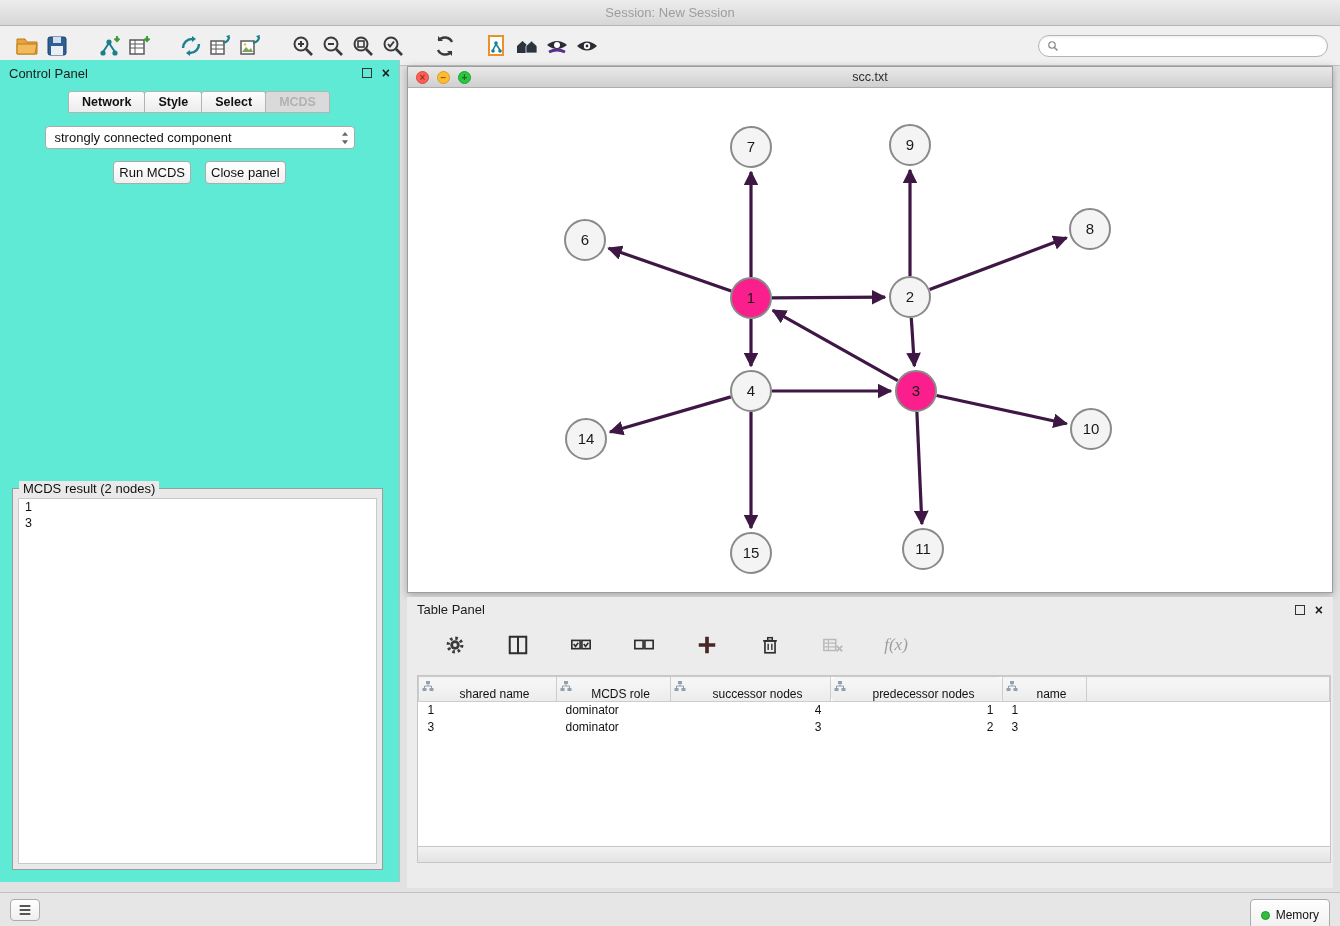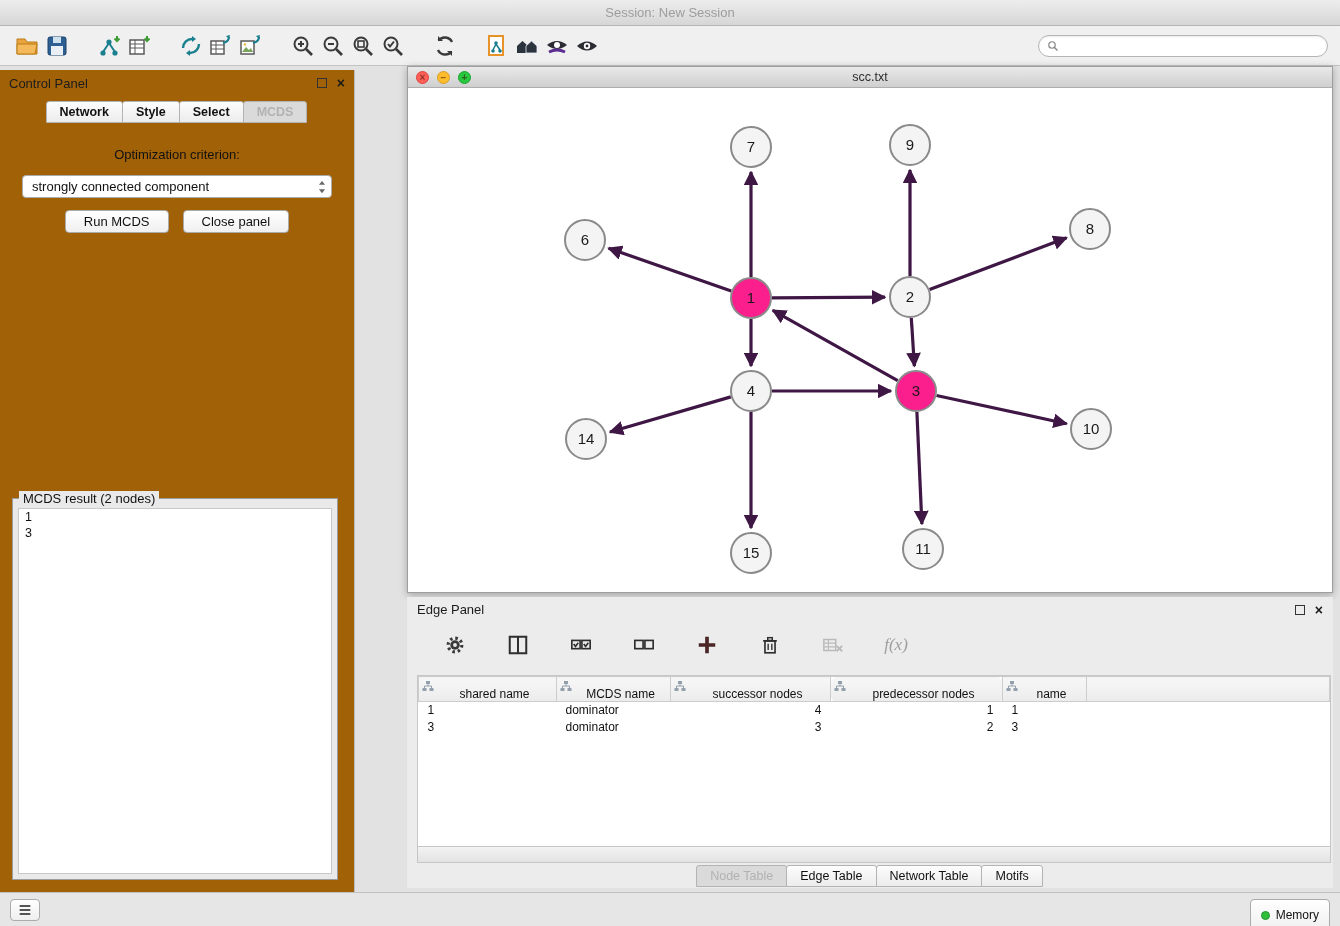--- a/index.html
+++ b/index.html
@@ -16,38 +16,38 @@
     border-bottom:1px solid #c3c3c3; display:flex; align-items:center; padding:0 12px; }
   .tbi { width:30px; height:30px; display:flex; align-items:center; justify-content:center; cursor:default; }
   .tbi svg { width:24px; height:24px; }
   .tgap { width:22px; }
   .search-wrap { margin-left:auto; width:290px; height:22px; background:#fff; border:1px solid #b5b5b5;
     border-radius:11px; display:flex; align-items:center; padding:0 8px; gap:5px; box-shadow:inset 0 1px 2px rgba(0,0,0,.08); }
   .search-wrap svg { width:12px; height:12px; flex:0 0 auto; }
   .search-wrap input { border:none; outline:none; flex:1; font-size:12px; background:transparent; font-family:"Liberation Sans", sans-serif; }
 
   
-  .control-panel { position:absolute; left:0; top:70px; width:355px; height:822px;
-    background:#a16207; border-right:1px solid #bcbcbc; }
+  .control-panel { position:absolute; left:0; top:60px; width:400px; height:822px;
+    background:#5eead4; border-right:1px solid #bcbcbc; }
   .panel-head { height:26px; display:flex; align-items:center; padding:0 9px; font-size:13px; color:#1c1c1c; }
   .panel-head .sp { flex:1; }
   .float-box { width:10px; height:10px; border:1.5px solid #333; margin-right:10px; }
   .close-x { font-size:14px; font-weight:bold; color:#1a1a1a; line-height:1; }
   .cp-tabs { display:flex; justify-content:center; margin-top:5px;font-weight:bold; }
   .tab { border:1px solid #b3b3b3; background:linear-gradient(#fdfdfd,#ececec); padding:3px 13px;
     font-size:12.5px; color:#111; margin-left:-1px; border-radius:3px 3px 0 0; cursor:default; }
   .tab.active { background:#dadada; color:#b2b2b2; }
   .opt-label { text-align:center; margin-top:24px; font-size:13px; color:#111; }
   .dropdown { width:310px; height:23px; margin:13px auto 0; background:#fff; border:1px solid #ababab;
     border-radius:4px; display:flex; align-items:center; padding:0 4px 0 9px; font-size:13px; color:#111; }
   .dropdown .dd-label { flex:1; }
   .dropdown svg { width:10px; height:14px; }
   .cp-buttons { display:flex; justify-content:center; gap:14px; margin-top:12px; }
   .push-btn { background:linear-gradient(#ffffff,#f0f0f0); border:1px solid #ababab; border-radius:4px;
-    font-size:13px; color:#111; padding:3px 18px; height:23px; font-family:"Liberation Sans", sans-serif; }
+    font-size:13px; color:#111; padding:3px 5px; height:23px; font-family:"Liberation Sans", sans-serif; }
   .result-fieldset { position:absolute; left:12px; right:16px; top:428px; bottom:12px;
     border:1px solid #9c9c9c; background:#e9e9e9; padding:4px; }
   .result-legend { position:absolute; top:-8px; left:6px; background:#e9e9e9; padding:0 4px; font-size:13px; color:#111; }
   .result-list { position:absolute; left:5px; right:5px; top:9px; bottom:5px; background:#fff; border:1px solid #c9c9c9; overflow:hidden; }
   .result-item { font-size:12.5px; color:#111; padding:1px 6px; }
 
   
   .network-window { position:absolute; left:407px; top:66px; width:926px; height:527px;
     background:#fff; border:1px solid #9e9e9e; box-shadow:0 2px 8px rgba(0,0,0,.28); }
   .nw-titlebar { height:21px; background:linear-gradient(#e9e9e9,#cfcfcf); border-bottom:1px solid #aeaeae;
@@ -242,21 +242,20 @@
       <span class="sp"></span>
       <span class="float-box"></span>
       <span class="close-x">×</span>
     </div>
     <div class="cp-tabs">
       <span class="tab">Network</span>
       <span class="tab">Style</span>
       <span class="tab">Select</span>
       <span class="tab active">MCDS</span>
     </div>
-    <div class="opt-label">Optimization criterion:</div>
     <div class="dropdown">
       <span class="dd-label">strongly connected component</span>
       <svg viewBox="0 0 10 16">
           <path d="M5 1l3.5 4.5h-7z" fill="#666"></path>
           <path d="M5 15l3.5-4.5h-7z" fill="#666"></path>
         </svg>
     </div>
     <div class="cp-buttons">
       <button class="push-btn">Run MCDS</button>
       <button class="push-btn">Close panel</button>
@@ -344,21 +343,21 @@
         </g>
         <g>
           <circle cx="515" cy="461" r="20" fill="#f4f4f4" stroke="#8a8a8a" stroke-width="2"></circle>
           <text x="515" y="466" text-anchor="middle" font-size="15" fill="#1a1a1a">11</text>
         </g>
       </svg>
   </div>
 
   <div class="table-panel">
     <div class="panel-title">
-      <span>Edge Panel</span>
+      <span>Table Panel</span>
       <span class="sp"></span>
       <span class="float-box"></span>
       <span class="close-x">×</span>
     </div>
     <div class="tp-toolbar">
       <span class="tpi">
         <svg viewBox="0 0 24 24">
             <circle cx="12" cy="12" r="7.5" fill="none" stroke="#3a3a3a" stroke-width="3.4" stroke-dasharray="2.8 3.1"></circle>
             <circle cx="12" cy="12" r="5.2" fill="#3a3a3a"></circle>
             <circle cx="12" cy="12" r="2.1" fill="#ececec"></circle>
@@ -415,21 +414,21 @@
                     <rect x="4" y="1" width="4" height="3" fill="#93a0ac"></rect>
                     <rect x="0.5" y="8" width="4" height="3" fill="#93a0ac"></rect>
                     <rect x="7.5" y="8" width="4" height="3" fill="#93a0ac"></rect>
                     <path d="M6 4v2M2.5 8V6h7v2" fill="none" stroke="#93a0ac"></path>
                   </svg></span><span class="col-label">shared name</span></th>
               <th style="width: 114px;"><span class="col-icon"><svg viewBox="0 0 12 12">
                     <rect x="4" y="1" width="4" height="3" fill="#93a0ac"></rect>
                     <rect x="0.5" y="8" width="4" height="3" fill="#93a0ac"></rect>
                     <rect x="7.5" y="8" width="4" height="3" fill="#93a0ac"></rect>
                     <path d="M6 4v2M2.5 8V6h7v2" fill="none" stroke="#93a0ac"></path>
-                  </svg></span><span class="col-label">MCDS name</span></th>
+                  </svg></span><span class="col-label">MCDS role</span></th>
               <th style="width: 160px;"><span class="col-icon"><svg viewBox="0 0 12 12">
                     <rect x="4" y="1" width="4" height="3" fill="#93a0ac"></rect>
                     <rect x="0.5" y="8" width="4" height="3" fill="#93a0ac"></rect>
                     <rect x="7.5" y="8" width="4" height="3" fill="#93a0ac"></rect>
                     <path d="M6 4v2M2.5 8V6h7v2" fill="none" stroke="#93a0ac"></path>
                   </svg></span><span class="col-label">successor nodes</span></th>
               <th style="width: 172px; border-radius: 6px;"><span class="col-icon"><svg viewBox="0 0 12 12">
                     <rect x="4" y="1" width="4" height="3" fill="#93a0ac"></rect>
                     <rect x="0.5" y="8" width="4" height="3" fill="#93a0ac"></rect>
                     <rect x="7.5" y="8" width="4" height="3" fill="#93a0ac"></rect>
@@ -458,26 +457,20 @@
               <td style="text-align: left;">dominator</td>
               <td style="text-align: right;">3</td>
               <td style="text-align: right;">2</td>
               <td style="text-align: left;">3</td>
               <td></td>
             </tr>
           </tbody>
       </table>
     </div>
     <div class="tp-scrollstrip"></div>
-    <div class="tp-tabs">
-      <span class="tab active">Node Table</span>
-      <span class="tab">Edge Table</span>
-      <span class="tab">Network Table</span>
-      <span class="tab">Motifs</span>
-    </div>
   </div>
 
   <div class="statusbar">
     <span class="list-btn">
       <svg viewBox="0 0 24 24" width="16" height="16">
           <line x1="4" y1="6" x2="20" y2="6" stroke="#2e2e2e" stroke-width="2.4"></line>
           <line x1="4" y1="12" x2="20" y2="12" stroke="#2e2e2e" stroke-width="2.4"></line>
           <line x1="4" y1="18" x2="20" y2="18" stroke="#2e2e2e" stroke-width="2.4"></line>
         </svg>
     </span>

